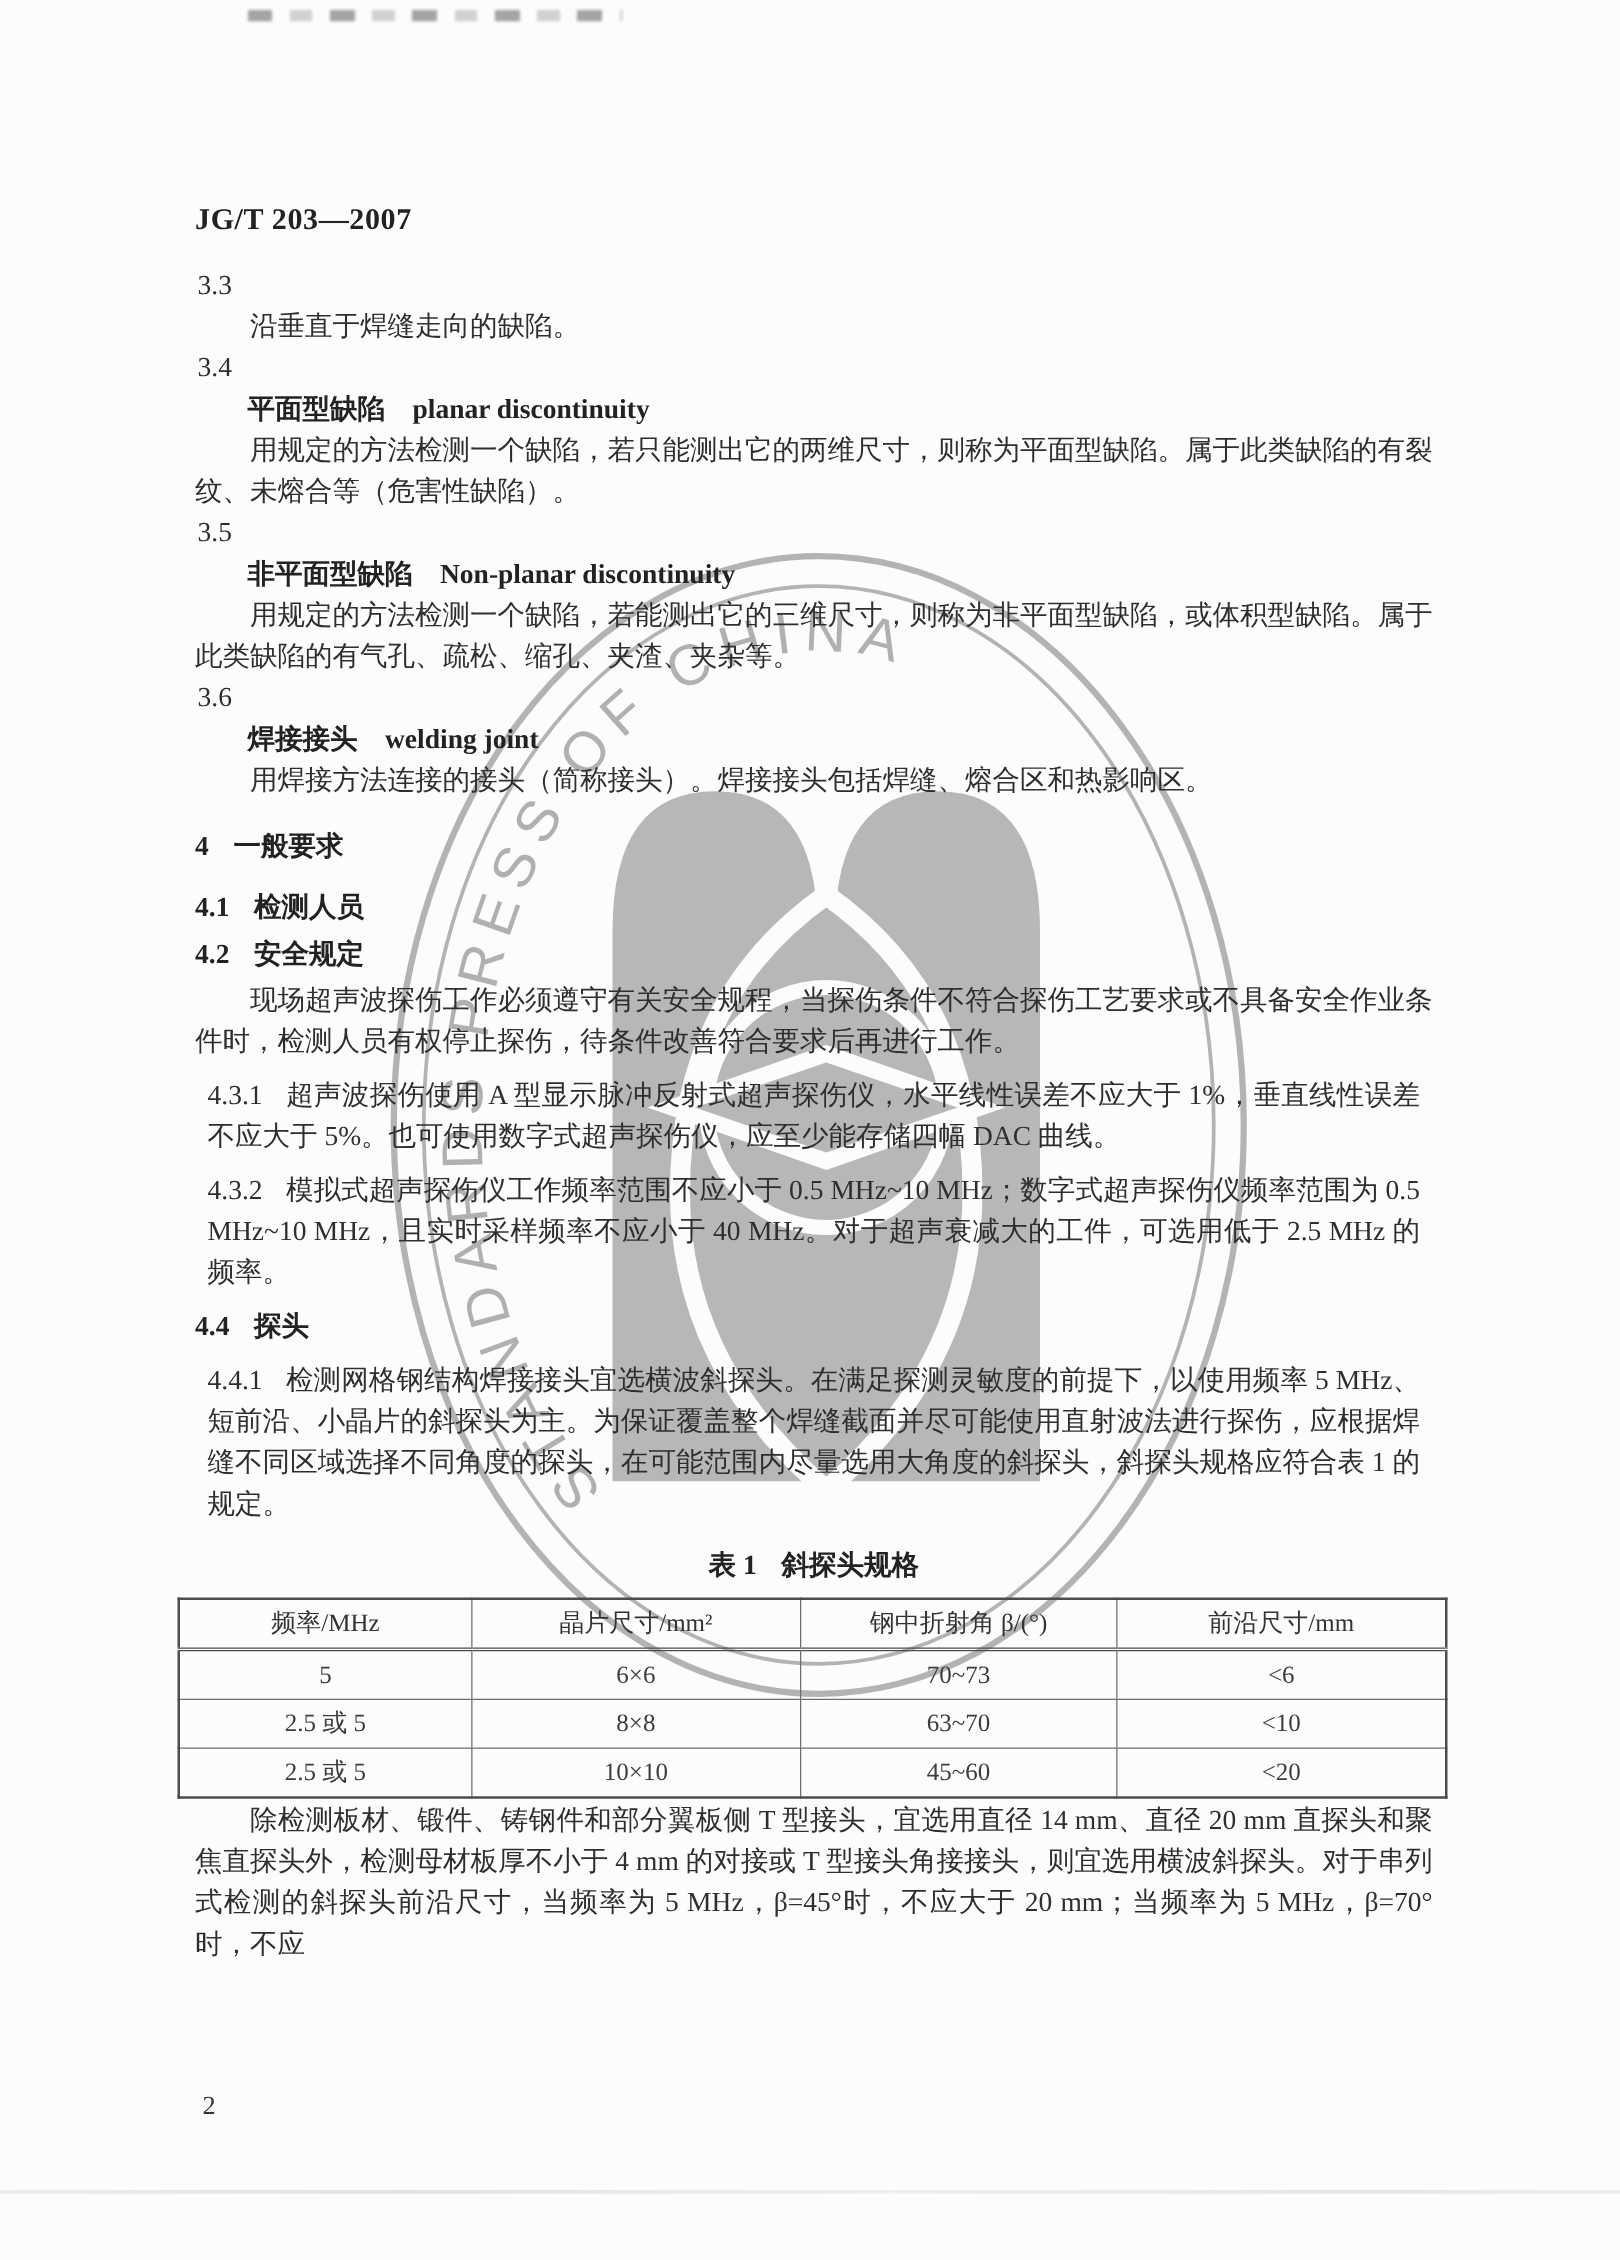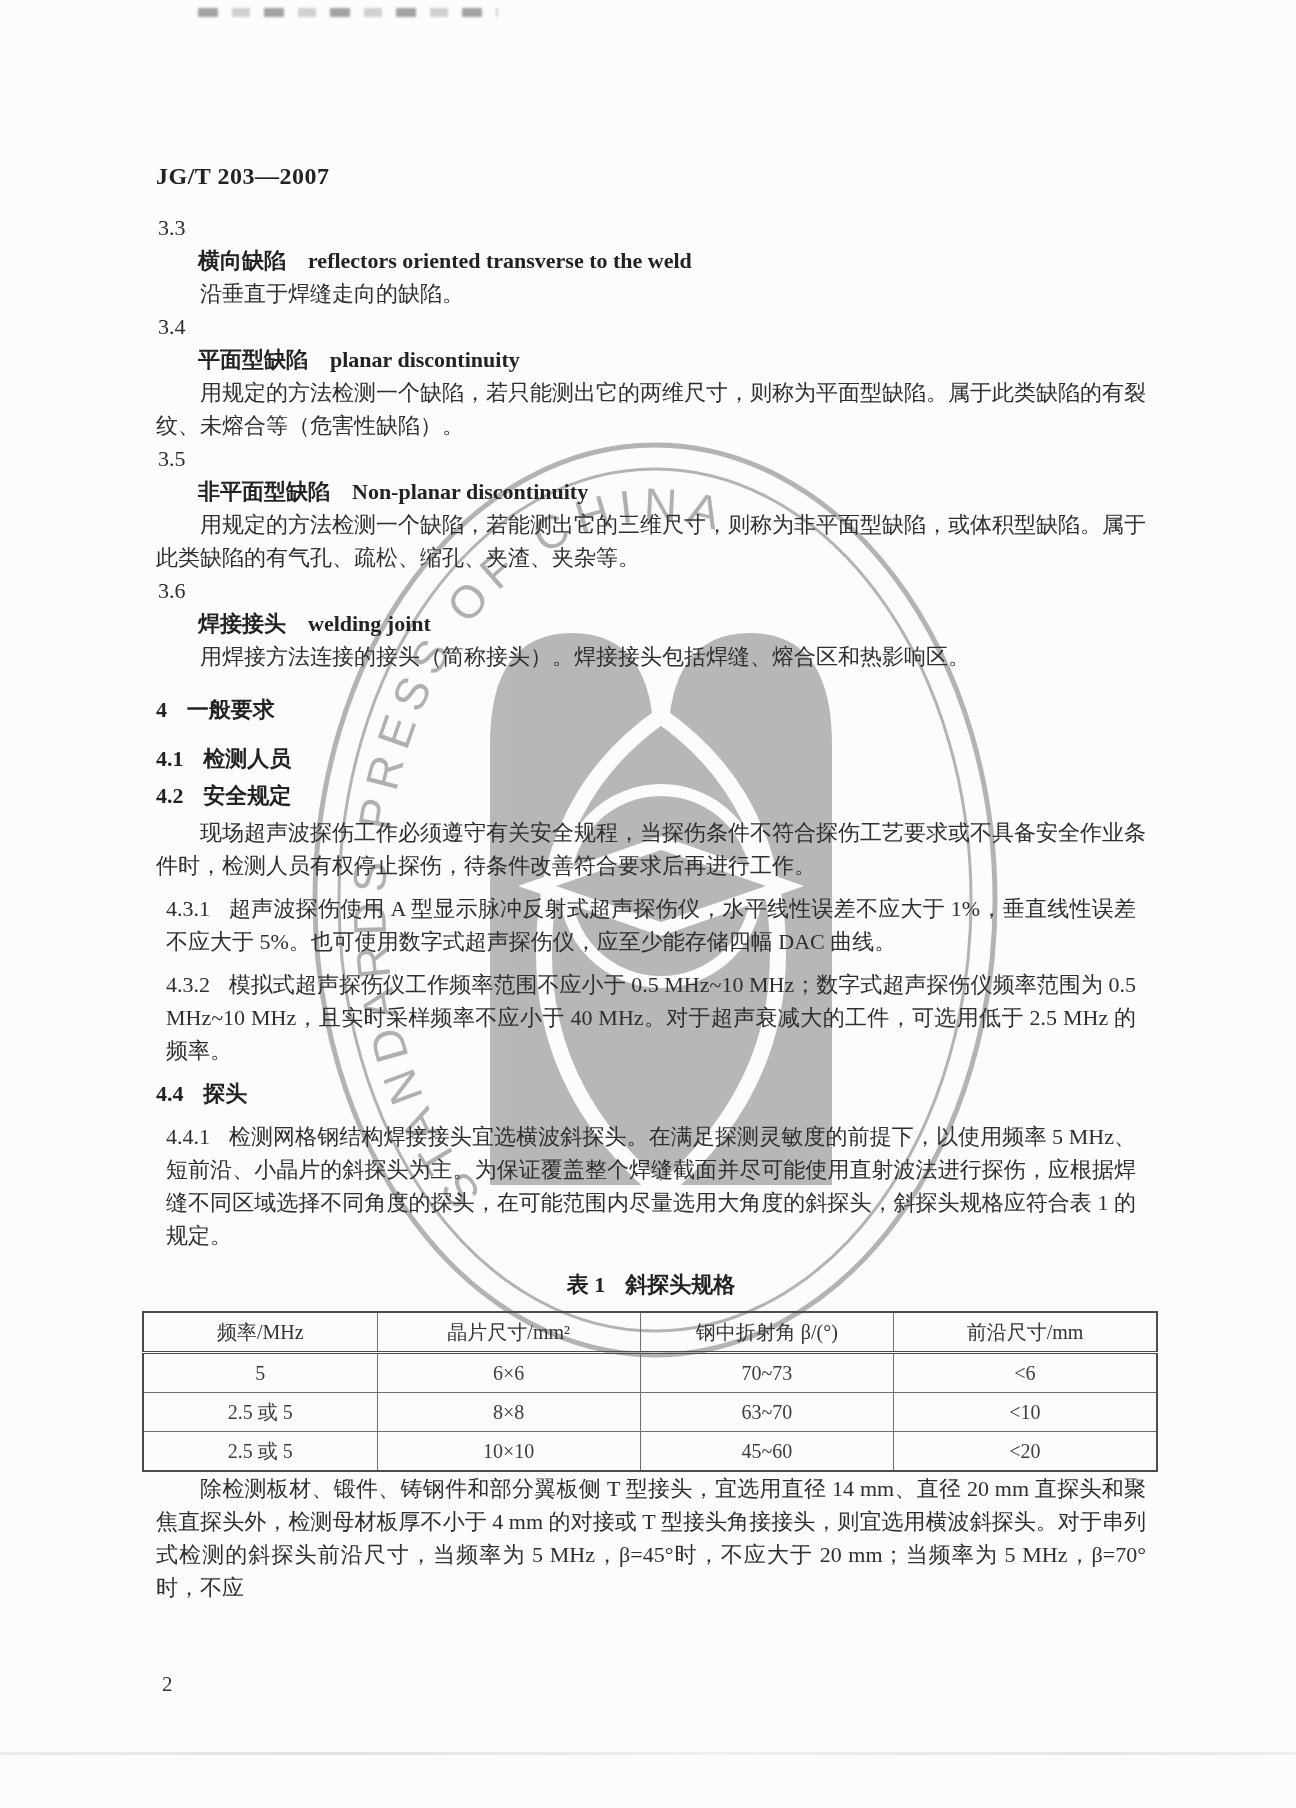--- a/index.html
+++ b/index.html
@@ -114,23 +114,20 @@
       <textPath href="#wm-arc" xlink:href="#wm-arc" startOffset="1%">STANDARDS PRESS OF CHINA</textPath>
     </text>
   </svg>
 
   <div class="content">
 
     <div class="std-header">JG/T 203—2007</div>
 
     <div class="term">
       <div class="term-num">3.3</div>
-      <div class="term-title">
-        <span class="zh">横向缺陷</span><span class="en">reflectors oriented transverse to the weld</span>
-      </div>
       <p class="def">沿垂直于焊缝走向的缺陷。</p>
     </div>
 
     <div class="term">
       <div class="term-num">3.4</div>
       <div class="term-title">
         <span class="zh">平面型缺陷</span><span class="en">planar discontinuity</span>
       </div>
       <p class="def">用规定的方法检测一个缺陷，若只能测出它的两维尺寸，则称为平面型缺陷。属于此类缺陷的有裂纹、未熔合等（危害性缺陷）。</p>
     </div>

